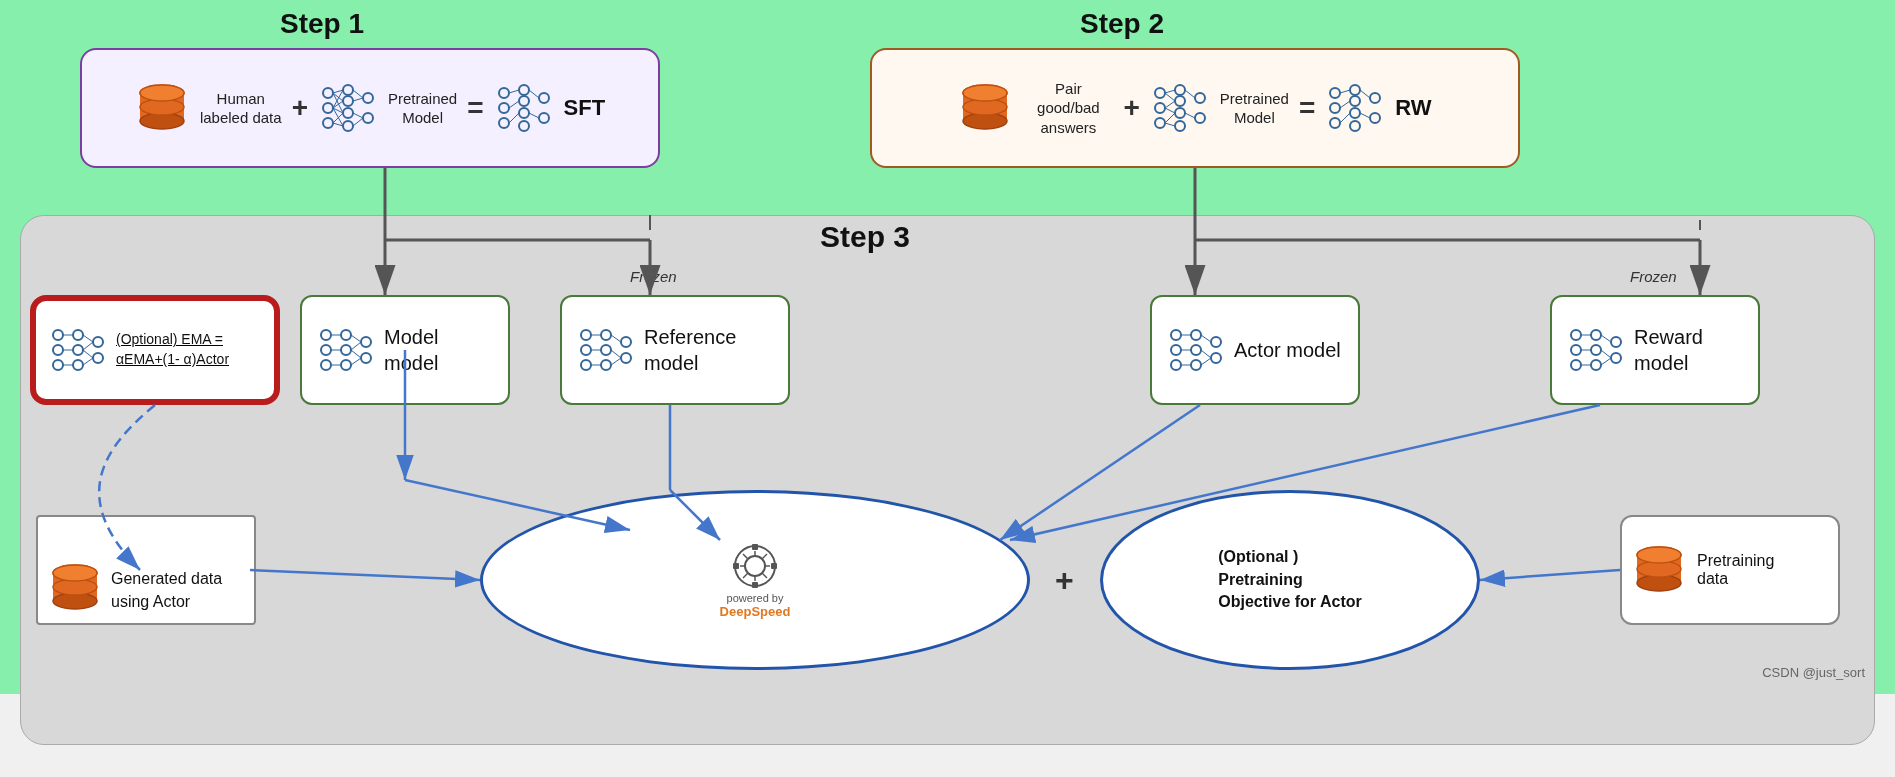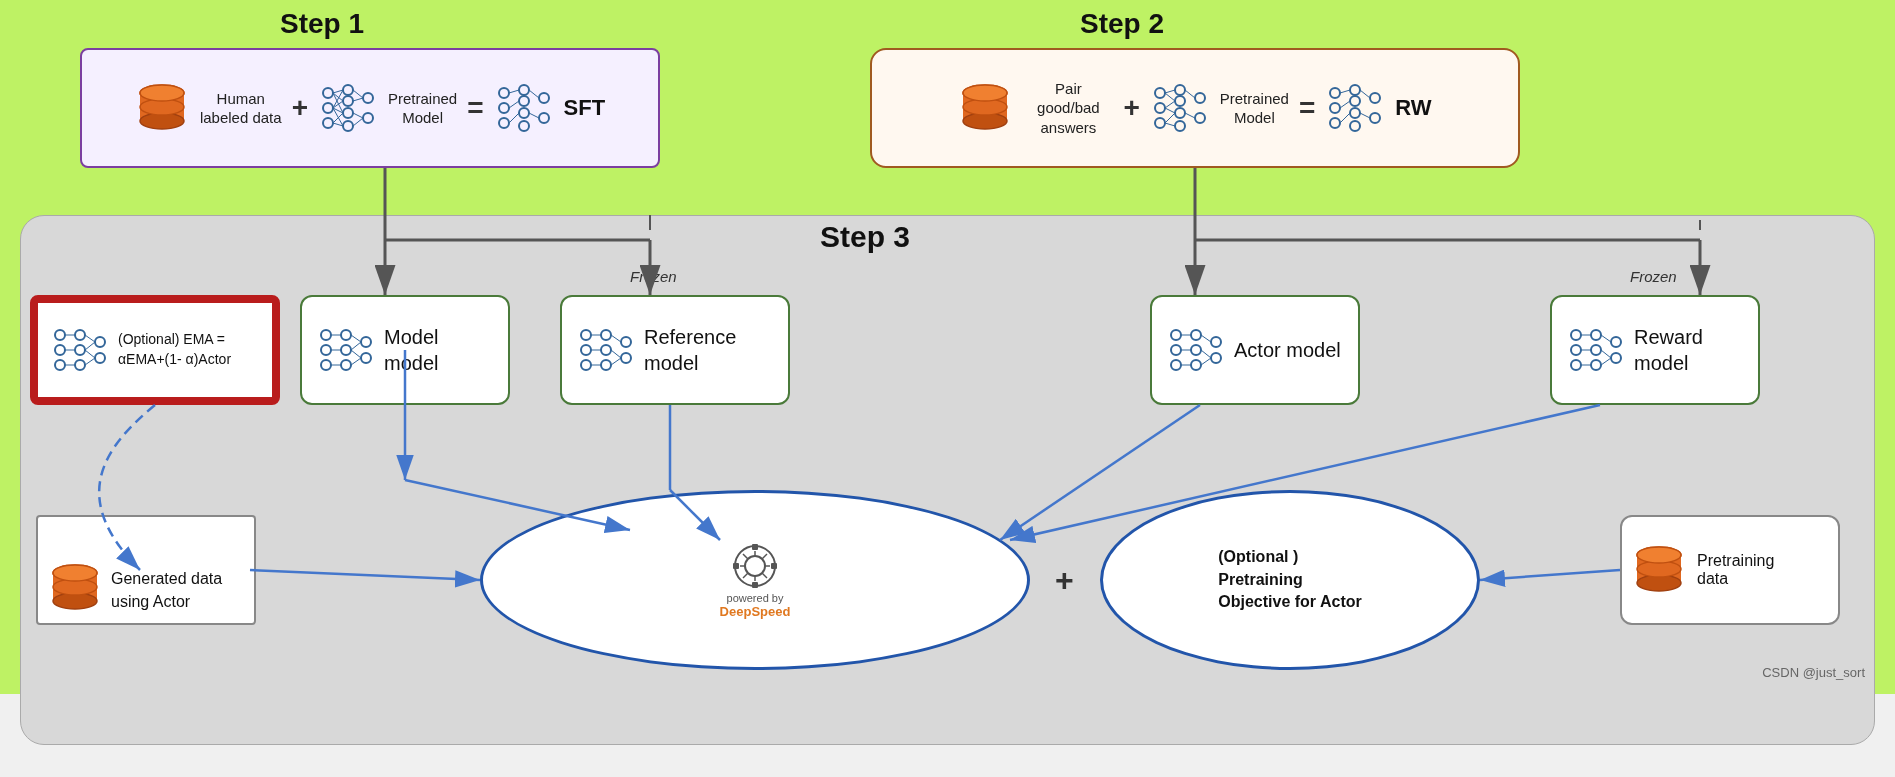--- a/index.html
+++ b/index.html
@@ -8,21 +8,21 @@
       min-height: 777px;
       background: #f0f0f0;
       font-family: Arial, sans-serif;
       position: relative;
       overflow: hidden;
     }
 
     .main-container {
       width: 1895px;
       height: 694px;
-      background: #bef264;
+      background: #86efac;
       position: relative;
     }
 
     
     .step1-label {
       position: absolute;
       top: 8px;
       left: 280px;
       font-size: 28px;
       font-weight: 900;
@@ -39,21 +39,21 @@
     }
 
     
     .step1-box {
       position: absolute;
       top: 48px;
       left: 80px;
       width: 580px;
       height: 120px;
       border: 2.5px solid #7b3fa0;
-      border-radius: 8px;
+      border-radius: 16px;
       background: #f5f0ff;
       display: flex;
       align-items: center;
       justify-content: center;
       gap: 10px;
     }
 
     
     .step2-box {
       position: absolute;
@@ -158,27 +158,28 @@
       height: 110px;
     }
 
     
     .ema-box {
       position: absolute;
       top: 295px;
       left: 30px;
       width: 250px;
       height: 110px;
-      border: 8px solid #b91c1c;
-      border-radius: 8px;
+      border: 6px solid #b91c1c;
+      border-radius: 16px;
       background: #fff;
       display: flex;
       align-items: center;
       gap: 8px;
       padding: 10px 12px;
+      text-decoration: underline;
     }
 
     .ema-text {
       font-size: 14px;
       color: #111;
       line-height: 1.4;
     }
 
     
     .ref-model {

